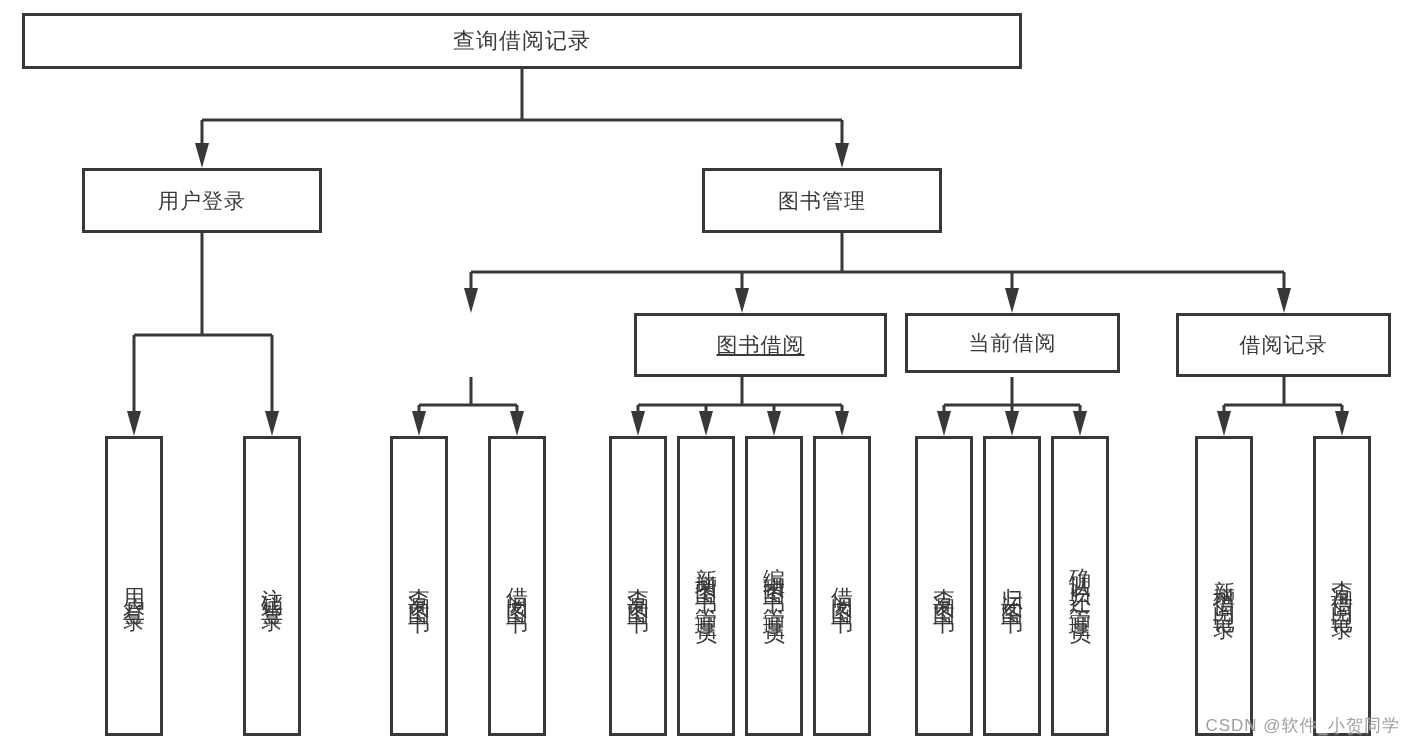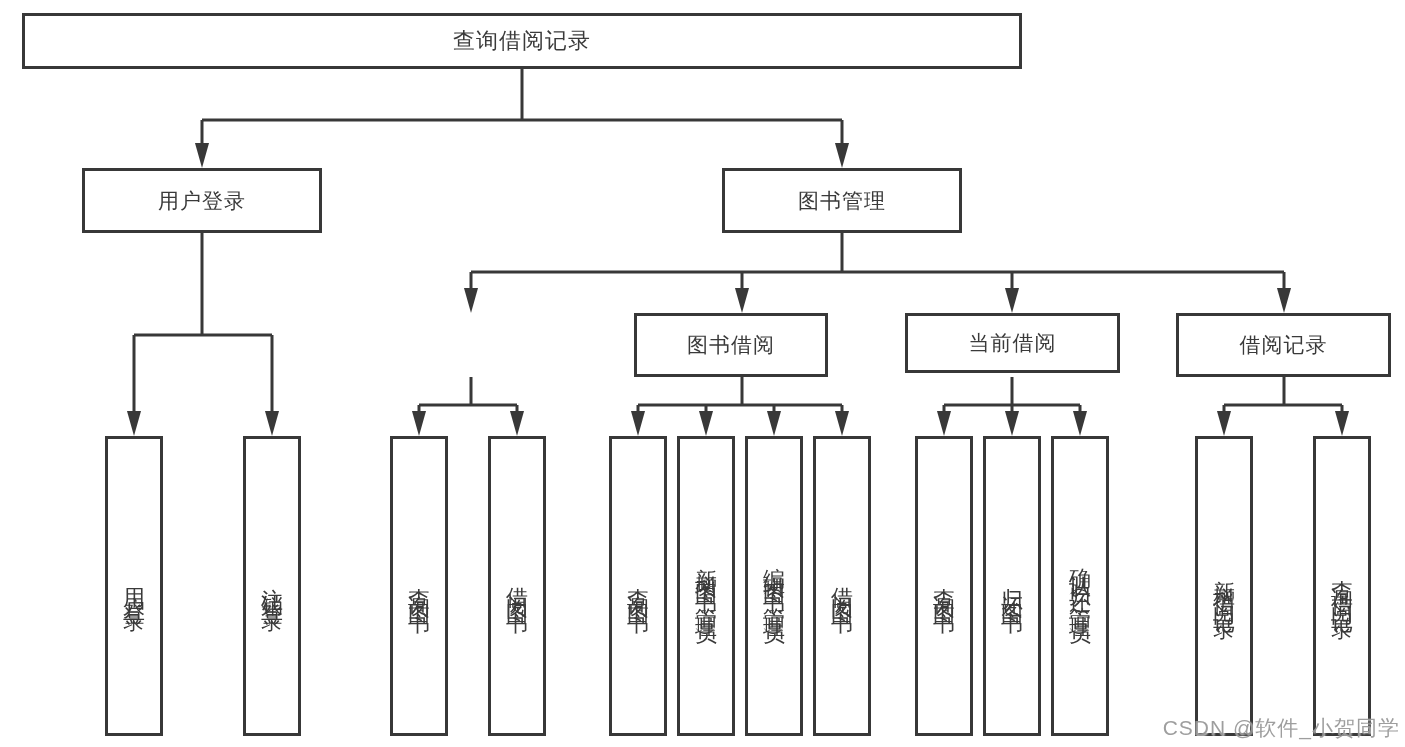--- a/index.html
+++ b/index.html
@@ -49,21 +49,21 @@
     writing-mode: vertical-rl;
     text-orientation: mixed;
     letter-spacing: 8px;
     line-height: 1;
     white-space: nowrap;
   }
   .watermark {
     position: absolute;
     top: 714px;
     right: 5px;
-    font-size: 21px;
+    font-size: 17px;
     letter-spacing: 1px;
     color: rgba(150, 150, 150, 0.92);
     text-shadow: 1px 1px 2px rgba(255,255,255,0.85);
     z-index: 10;
     white-space: nowrap;
   }
 </style>
 </head>
 <body>
 
@@ -108,23 +108,23 @@
       <use href="#ah" x="1012" y="436"></use>
       <use href="#ah" x="1080" y="436"></use>
       <use href="#ah" x="1224" y="436"></use>
       <use href="#ah" x="1342" y="436"></use>
     </g>
   </svg>
 
   <div class="node root" style="left:22px; top:13px; width:1000px; height:56px;">查询借阅记录</div>
 
   <div class="node" style="left:82px; top:168px; width:240px; height:65px;">用户登录</div>
-  <div class="node" style="left:722px; top:168px; width:240px; height:65px;">图书管理</div>
+  <div class="node" style="left:702px; top:168px; width:240px; height:65px;">图书管理</div>
 
-  <div class="node" style="left:634px; top:313px; width:194px; height:64px;">图书借阅</div>
+  <div class="node" style="left:634px; top:313px; width:253px; height:64px;text-decoration:underline;">图书借阅</div>
   <div class="node" style="left:905px; top:313px; width:215px; height:60px;">当前借阅</div>
   <div class="node" style="left:1176px; top:313px; width:215px; height:64px;">借阅记录</div>
 
   <div class="leaf" style="left:105px;">
     <span>用户登录</span>
   </div>
   <div class="leaf" style="left:243px;">
     <span>注销登录</span>
   </div>
 

